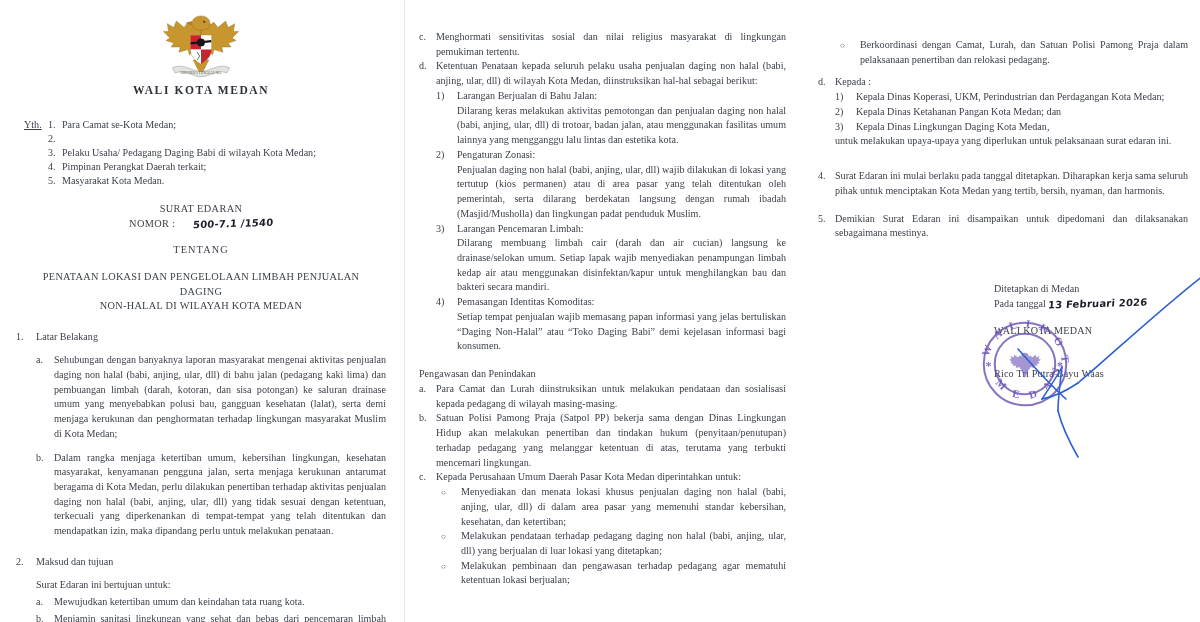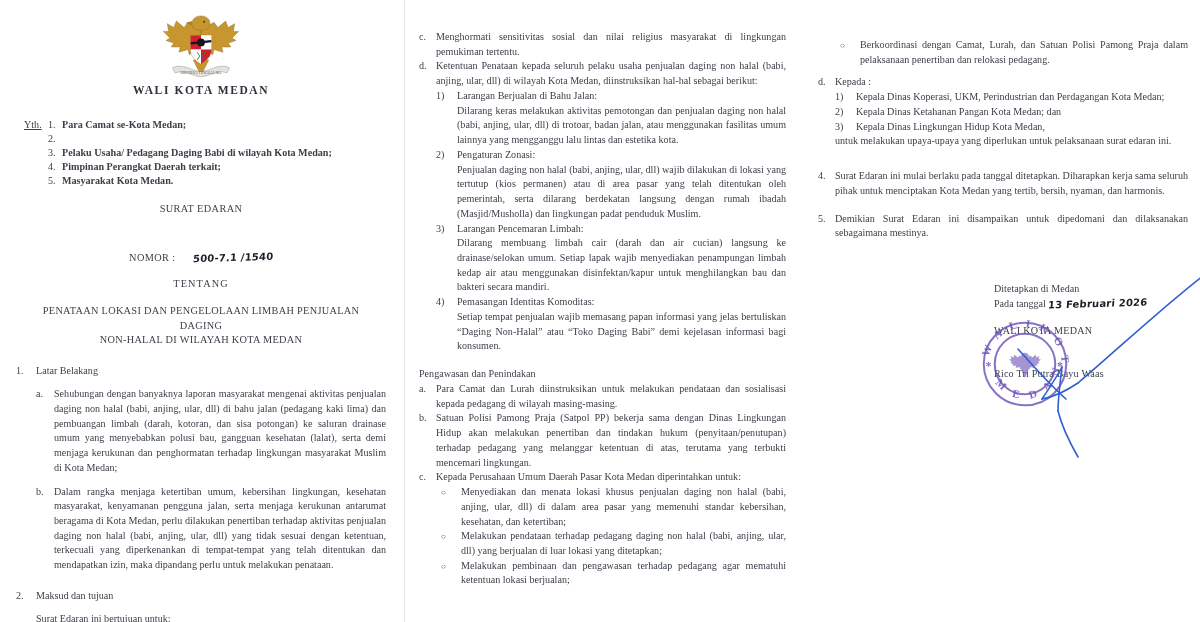--- a/index.html
+++ b/index.html
@@ -53,37 +53,36 @@
   
   .yth-block {
     margin-top: 22px;
     font-size: 10.1px;
     line-height: 1.38;
     padding-left: 8px;
   }
   .yth-row { display: flex; }
   .yth-lead { width: 24px; flex: none; text-decoration: underline; }
   .yth-num { width: 14px; flex: none; }
-  .yth-txt { flex: 1; font-weight: bold; }
+  .yth-txt { flex: 1; }
   .yth-row.indent .yth-lead { visibility: hidden; }
 
   
   .title-block {
     text-align: center;
     margin-top: 14px;
     font-size: 10.3px;
     line-height: 1.45;
     letter-spacing: .4px;
   }
   .nomor-line {
     display: inline-flex;
     align-items: flex-start;
     gap: 17px;
     white-space: nowrap;
-    margin-top: 34px;
   }
   .handwrite {
     font-family: "DejaVu Sans", sans-serif;
     font-size: 10px;
     color: #1d1d28;
     transform: rotate(-1.6deg) skewX(-6deg);
     display: inline-block;
     letter-spacing: .2px;
     font-weight: 600;
   }
@@ -383,21 +382,21 @@
     <div class="c2-sub">
       <span class="mk">1)</span>
       <span class="tx">Kepala Dinas Koperasi, UKM, Perindustrian dan Perdagangan Kota Medan;</span>
     </div>
     <div class="c2-sub">
       <span class="mk">2)</span>
       <span class="tx">Kepala Dinas Ketahanan Pangan Kota Medan; dan</span>
     </div>
     <div class="c2-sub">
       <span class="mk">3)</span>
-      <span class="tx">Kepala Dinas Lingkungan Hidup Kota Medan,</span>
+      <span class="tx">Kepala Dinas Lingkungan Daging Kota Medan,</span>
     </div>
     <div class="c2-plain17">untuk melakukan upaya-upaya yang diperlukan untuk pelaksanaan surat edaran ini.</div>
 
     <div class="gap-lg"></div>
 
     <div class="c2-item">
       <span class="mk">4.</span>
       <span class="tx">Surat Edaran ini mulai berlaku pada tanggal ditetapkan. Diharapkan kerja sama seluruh pihak untuk menciptakan Kota Medan yang tertib, bersih, nyaman, dan harmonis.</span>
     </div>
 

